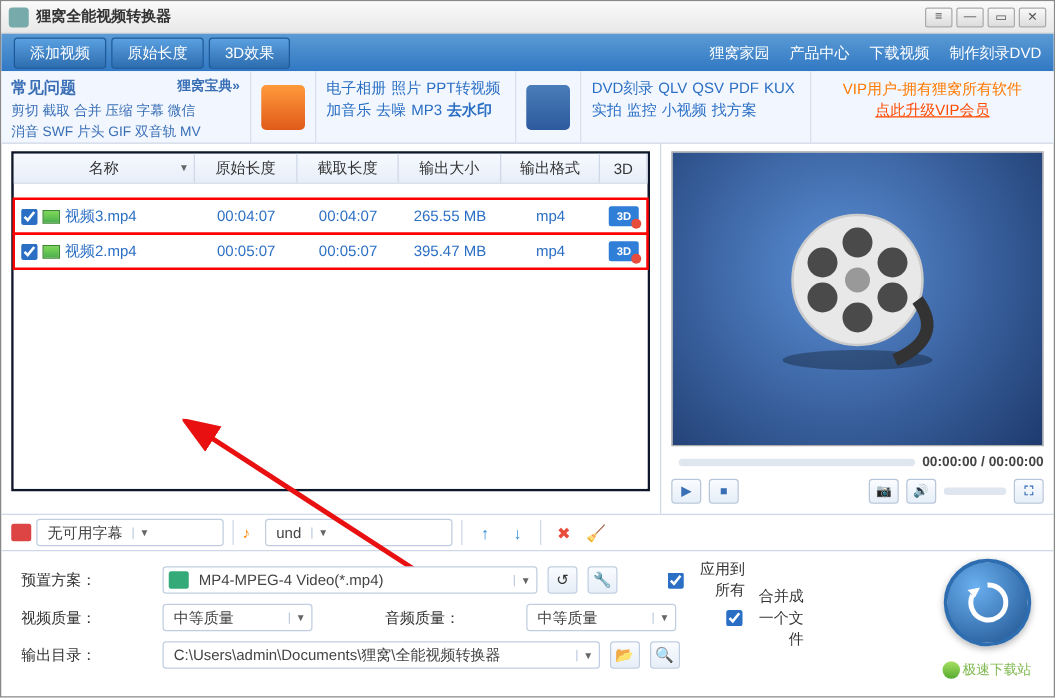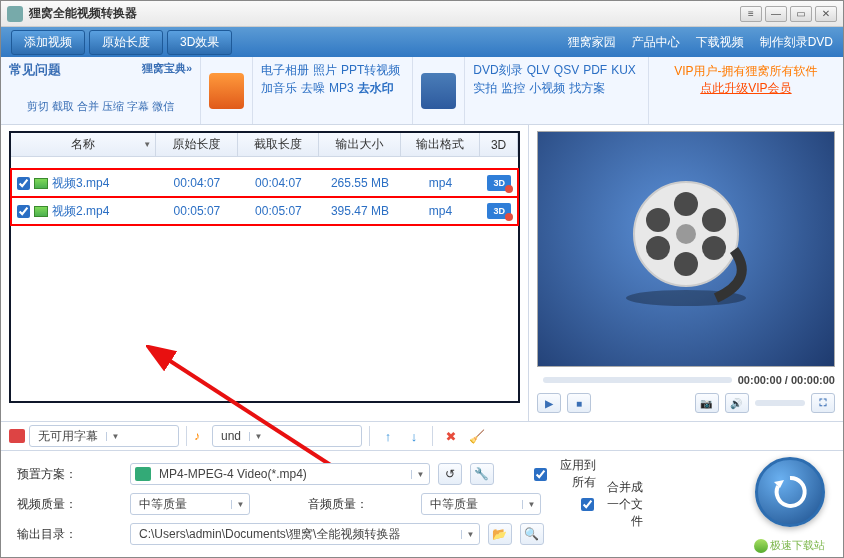--- a/index.html
+++ b/index.html
@@ -12,26 +12,26 @@
 .titlebar .win-btns { display: flex; gap: 3px; }
 .titlebar .win-btn { width: 22px; height: 16px; background: linear-gradient(#f8f8f8,#ddd); border: 1px solid #aaa; border-radius: 2px; display: flex; align-items: center; justify-content: center; font-size: 10px; color: #555; cursor: pointer; }
 
 
 .toolbar { height: 30px; background: linear-gradient(#5b9bd5,#3178c3); display: flex; align-items: center; padding: 0 10px; gap: 4px; }
 .tbtn { background: linear-gradient(#5aa0e0,#2d6db0); border: 1px solid #1e5a99; color: #fff; padding: 3px 12px; border-radius: 3px; font-size: 12px; cursor: pointer; }
 .toolbar .spacer { flex: 1; }
 .toolbar .nav-link { color: #fff; font-size: 12px; margin-left: 12px; cursor: pointer; }
 
 
-.ribbon { height: 68px; background: #f2f7ff; display: flex; border-bottom: 1px solid #cfd8e6; }
+.ribbon { height: 58px; background: #f2f7ff; display: flex; border-bottom: 1px solid #cfd8e6; }
 .ribbon .sec { border-right: 1px solid #d8e0ee; padding: 4px 8px; }
 .faq-sec { width: 200px; }
 .faq-title { color: #3a6fb5; font-weight: bold; font-size: 13px; display: flex; justify-content: space-between; }
 .faq-sub { color: #3a6fb5; font-size: 11px; }
-.faq-body { font-size: 11px; color: #3a6fb5; line-height: 14px; margin-top: 20px; text-align: center; }
+.faq-body { font-size: 11px; color: #3a6fb5; line-height: 14px; margin-top: 3px; }
 .icon-sec { width: 52px; display: flex; align-items: center; justify-content: center; }
 .icon-sec .ico { width: 36px; height: 36px; border-radius: 4px; }
 .links-sec { padding: 6px 10px; font-size: 12px; color: #2b6fc4; line-height: 18px; }
 .links-sec span { margin-right: 4px; cursor: pointer; }
 .links-sec .bold { font-weight: bold; }
 .vip-sec { flex: 1; text-align: center; padding: 6px; color: #ff7a00; font-size: 12px; }
 .vip-sec .vip2 { color: #ff4a00; text-decoration: underline; cursor: pointer; }
 
 
 .main { display: flex; height: 296px; }

